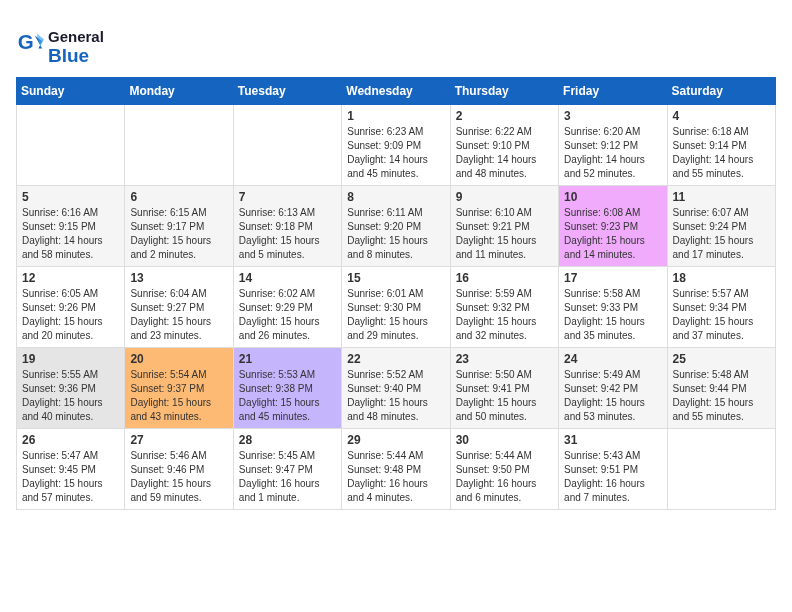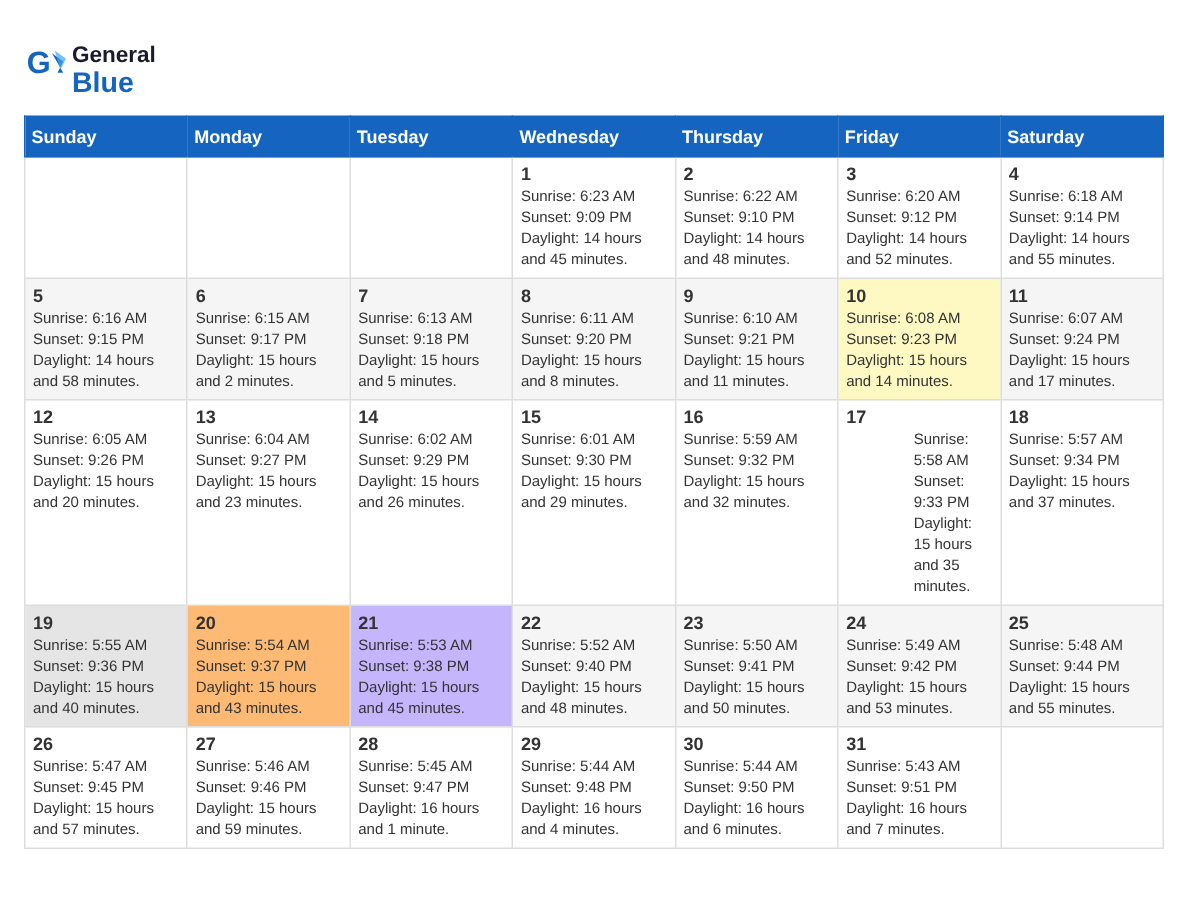--- a/index.html
+++ b/index.html
@@ -166,21 +166,21 @@
           <div class="day-info" style="white-space: pre-line;">Sunrise: 6:11 AM
 Sunset: 9:20 PM
 Daylight: 15 hours and 8 minutes.</div>
         </td>
         <td style="background: rgb(245, 245, 245);">
           <span class="day-num">9</span>
           <div class="day-info" style="white-space: pre-line;">Sunrise: 6:10 AM
 Sunset: 9:21 PM
 Daylight: 15 hours and 11 minutes.</div>
         </td>
-        <td style="background: #fef9c3;">
+        <td style="background: #f0abfc;">
           <span class="day-num">10</span>
           <div class="day-info" style="white-space: pre-line;">Sunrise: 6:08 AM
 Sunset: 9:23 PM
 Daylight: 15 hours and 14 minutes.</div>
         </td>
         <td style="background: rgb(245, 245, 245);">
           <span class="day-num">11</span>
           <div class="day-info" style="white-space: pre-line;">Sunrise: 6:07 AM
 Sunset: 9:24 PM
 Daylight: 15 hours and 17 minutes.</div>
@@ -212,21 +212,21 @@
 Daylight: 15 hours and 29 minutes.</div>
         </td>
         <td>
           <span class="day-num">16</span>
           <div class="day-info" style="white-space: pre-line;">Sunrise: 5:59 AM
 Sunset: 9:32 PM
 Daylight: 15 hours and 32 minutes.</div>
         </td>
         <td>
           <span class="day-num">17</span>
-          <div class="day-info" style="white-space: pre-line; margin-left: 45px;">Sunrise: 5:58 AM
+          <div class="day-info" style="white-space: pre-line;">Sunrise: 5:58 AM
 Sunset: 9:33 PM
 Daylight: 15 hours and 35 minutes.</div>
         </td>
         <td>
           <span class="day-num">18</span>
           <div class="day-info" style="white-space: pre-line;">Sunrise: 5:57 AM
 Sunset: 9:34 PM
 Daylight: 15 hours and 37 minutes.</div>
         </td>
       </tr>

